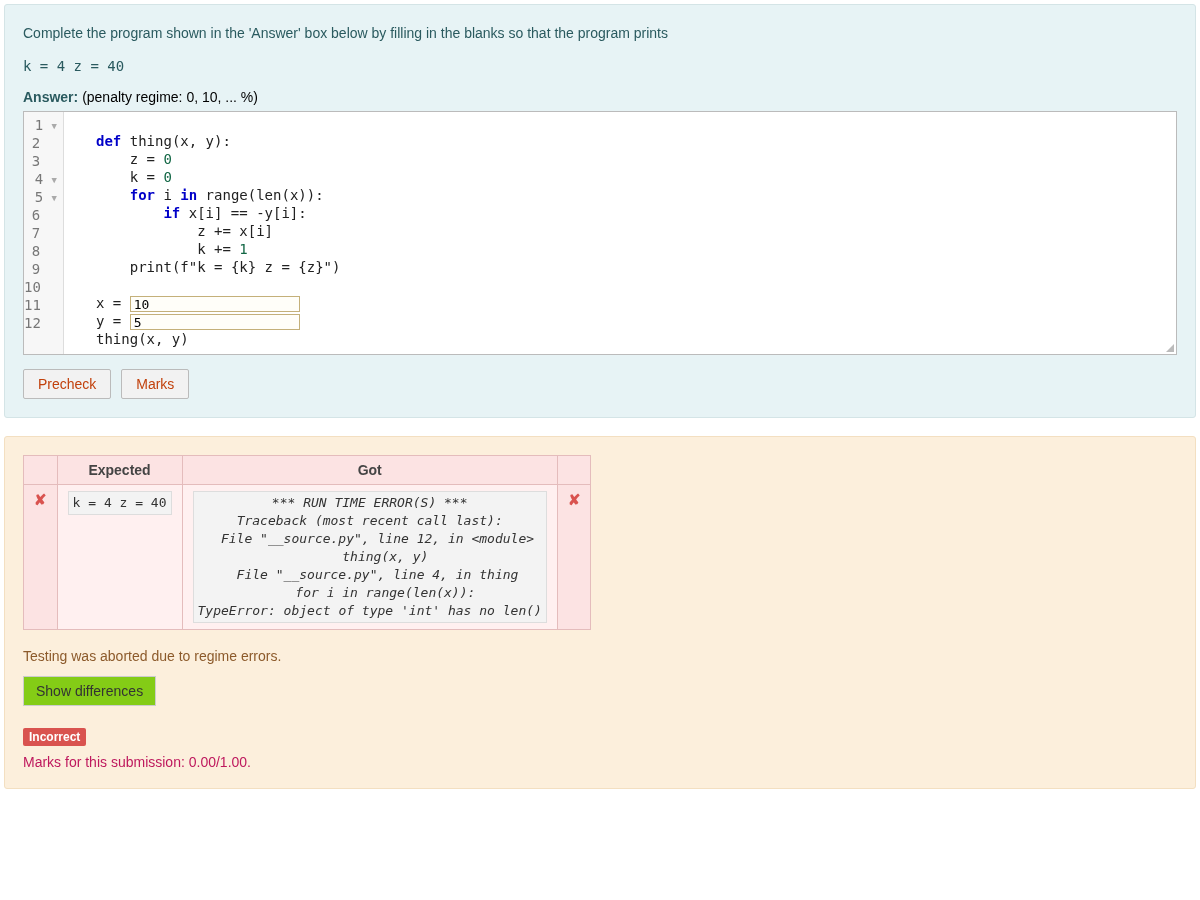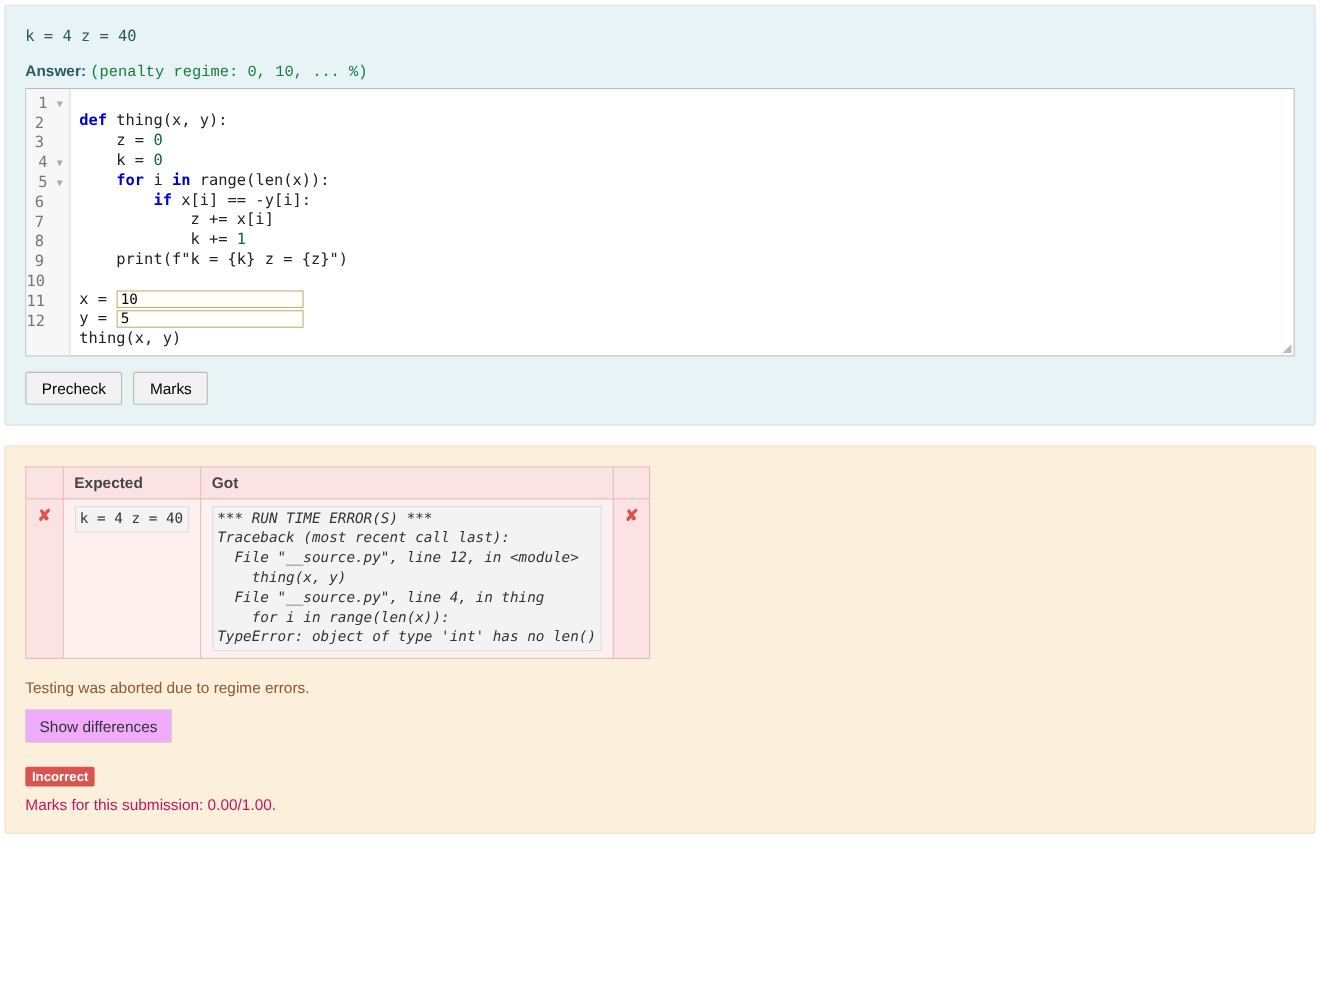--- a/index.html
+++ b/index.html
@@ -5,55 +5,56 @@
   * { box-sizing: border-box; margin: 0; padding: 0; }
   body { font-family: Arial, Helvetica, sans-serif; font-size: 14px; color: #333; background: #fff; }
   .question-panel { background: #e7f3f5; border: 1px solid #d4e4e6; border-radius: 3px; padding: 18px 18px 18px 18px; margin: 4px; }
   .qtext p { margin-bottom: 12px; color: #2a5a5f; line-height: 1.5; }
   .mono-line { font-family: "Consolas", "Menlo", "Monaco", monospace; color: #444; margin-bottom: 12px; }
   .answer-label { color: #2a5a5f; margin-bottom: 6px; }
   .code-area { position: relative; background: #fff; border: 1px solid #bbb; font-family: "Consolas","Menlo","Monaco",monospace; font-size: 14px; display: flex; }
   .gutter { background: #f7f7f7; color: #777; border-right: 1px solid #ddd; padding: 4px 6px 6px 0; text-align: right; width: 40px; line-height: 18px; user-select: none; }
   .gutter .gline { display:block; height:18px; }
   .fold-tri { color:#aaa; font-size:9px; display:inline-block; position:relative; top:-1px; }
-  .code { padding: 20px 8px 6px 8px; white-space: pre; line-height: 18px; color: #222; flex: 1; }
+  .code { padding: 20px 8px 6px 8px; white-space: pre; line-height: 18px; color: #222; flex: 1; margin-left: 24px; }
   .kw { color: #0000c8; font-weight: bold; }
   .num { color: #116644; }
   .ident { color: #222; }
   .input-blank { font-family: inherit; font-size: 13px; height: 16px; border: 1px solid #c4b07a; background: #fffef9; width: 170px; padding: 0 3px; vertical-align: middle; }
   .resize-handle { position:absolute; right:0; bottom:0; width:14px; height:14px; }
   .resize-handle::after { content:""; position:absolute; right:2px; bottom:2px; width:0; height:0; border-right:8px solid #bbb; border-top:8px solid transparent; }
 
   .btn-row { margin-top: 14px; }
-  .btn { background: #f2f2f2; border: 1px solid #bbb; padding: 6px 14px; font-size: 14px; color: #000000; cursor:pointer; border-radius:2px; margin-right:6px; }
+  .btn { background: #f2f2f2; border: 1px solid #bbb; padding: 6px 14px; font-size: 14px; color: #c2410c; cursor:pointer; border-radius:2px; margin-right:6px; }
 
   .feedback-panel { background: #fcefdc; border: 1px solid #f3dfc1; border-radius: 3px; padding: 18px; margin: 18px 4px 4px 4px; }
   table.results { border-collapse: collapse; background: #fff0f0; }
-  table.results th, table.results td { border: 1px solid #e4bcbc; padding: 6px 10px; text-align: left; vertical-align: top; font-size: 14px; }
+  table.results th, table.results td { border: 1px solid #e4bcbc; padding: 6px 10px; text-align: center; vertical-align: top; font-size: 14px; }
   table.results th { background: #fce3e3; font-weight: bold; color:#444;}
   table.results .icon-cell { width: 26px; text-align:center; background:#fce3e3; }
   .x-icon { color: #d9534f; font-weight: bold; font-size: 15px; }
   .code-out { font-family: "Consolas","Menlo","Monaco",monospace; background: #f3f3f3; border: 1px solid #ddd; padding: 2px 4px; display: inline-block; white-space: pre; font-size: 13px; line-height: 18px; }
   td.got-cell .code-out { display:block;font-style:italic; }
   .abort-msg { color: #8c5a2b; margin-top: 18px; margin-bottom: 12px; }
-  .showdiff { background:#f0abfc; border:1px solid #ccc; padding:6px 12px; font-size:14px; color:#333; cursor:pointer; }
+  .showdiff { background:#84cc16; border:1px solid #ccc; padding:6px 12px; font-size:14px; color:#333; cursor:pointer; }
   .incorrect-badge { display:inline-block; background:#d9534f; color:#fff; font-size:12px; padding:2px 6px; border-radius:2px; margin-bottom:4px;font-weight:bold; }
   .marks-line { color:#be185d; font-size:14px; margin-top:4px; }
 </style>
 </head>
 <body>
 
 <div class="question-panel">
   <div class="qtext">
+    <p>Complete the program shown in the 'Answer' box below by filling in the blanks so that the program prints</p>
     <p class="mono-line">k = 4 z = 40</p>
   </div>
 
   <p class="answer-label">
     <strong>Answer:</strong>
-    <span style="color:#15803d;font-family:Liberation Mono, monospace;">(penalty regime: 0, 10, ... %)</span>
+    <span style="color:#000000;">(penalty regime: 0, 10, ... %)</span>
   </p>
 
   <div class="code-area">
     <div class="gutter">
       <span class="gline"><span>1</span> <span class="fold-tri">▼</span></span>
       <span class="gline"><span>2</span>&nbsp;&nbsp;</span>
       <span class="gline"><span>3</span>&nbsp;&nbsp;</span>
       <span class="gline"><span>4</span> <span class="fold-tri">▼</span></span>
       <span class="gline"><span>5</span> <span class="fold-tri">▼</span></span>
       <span class="gline"><span>6</span>&nbsp;&nbsp;</span>

